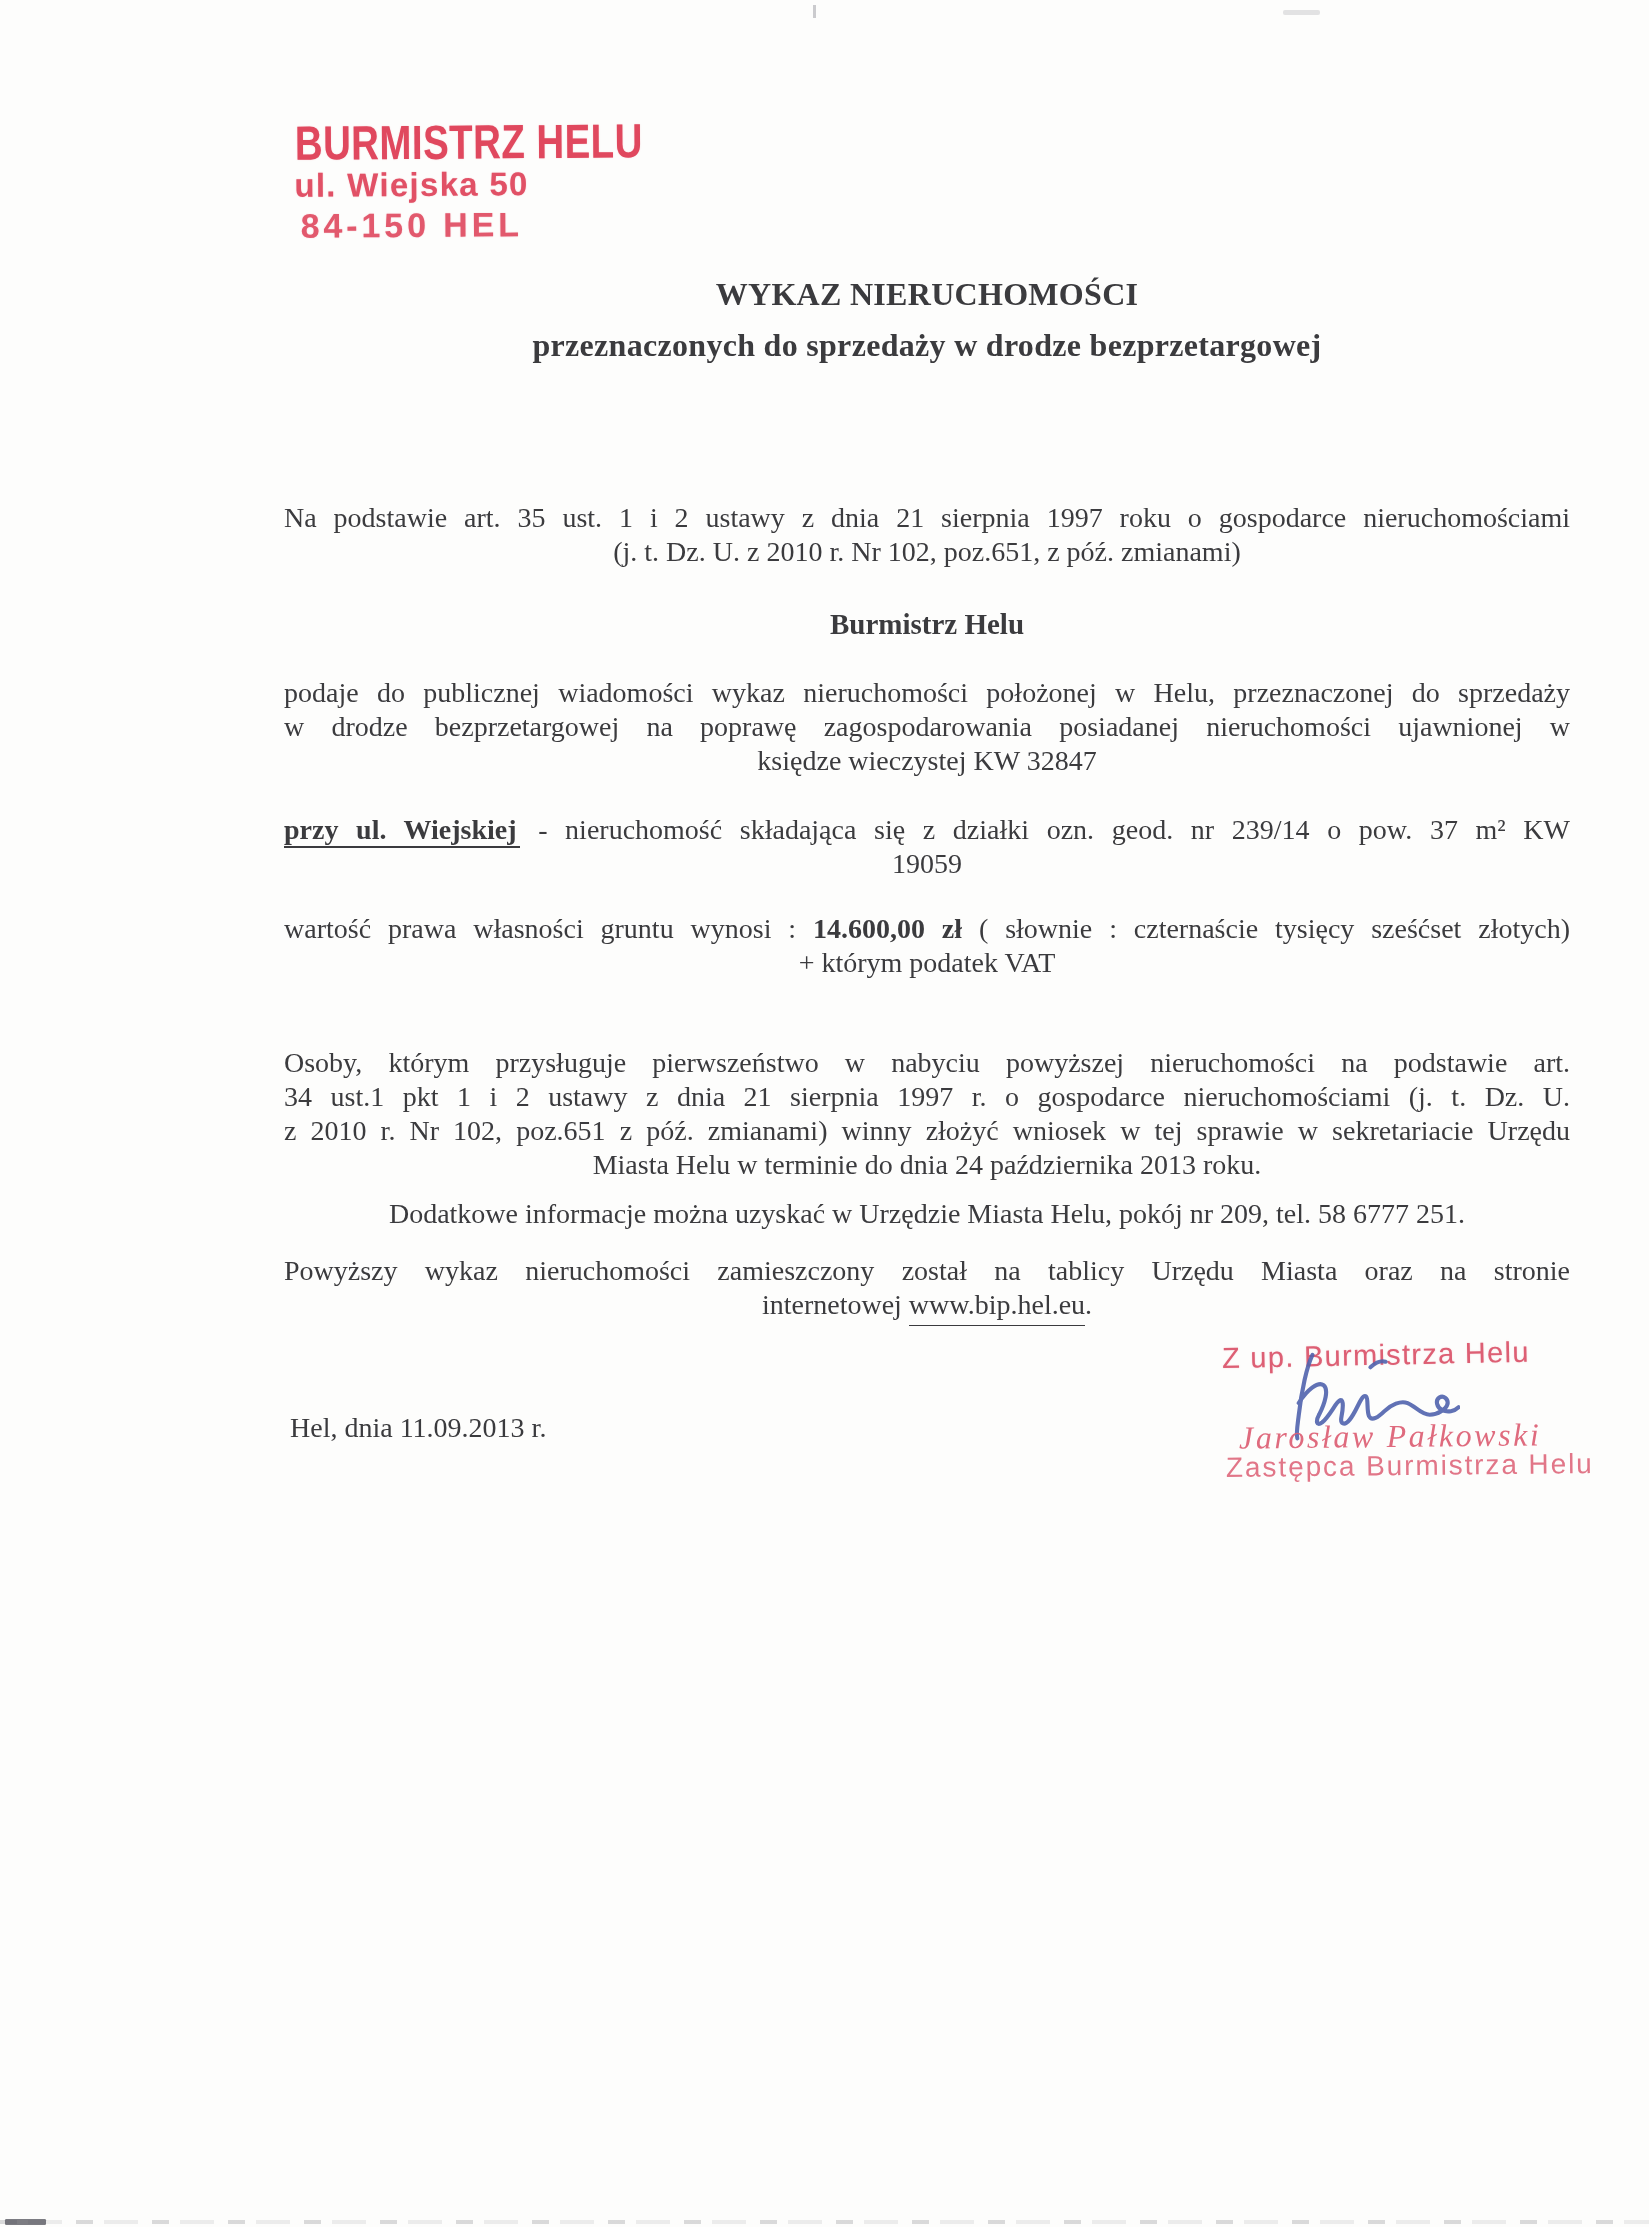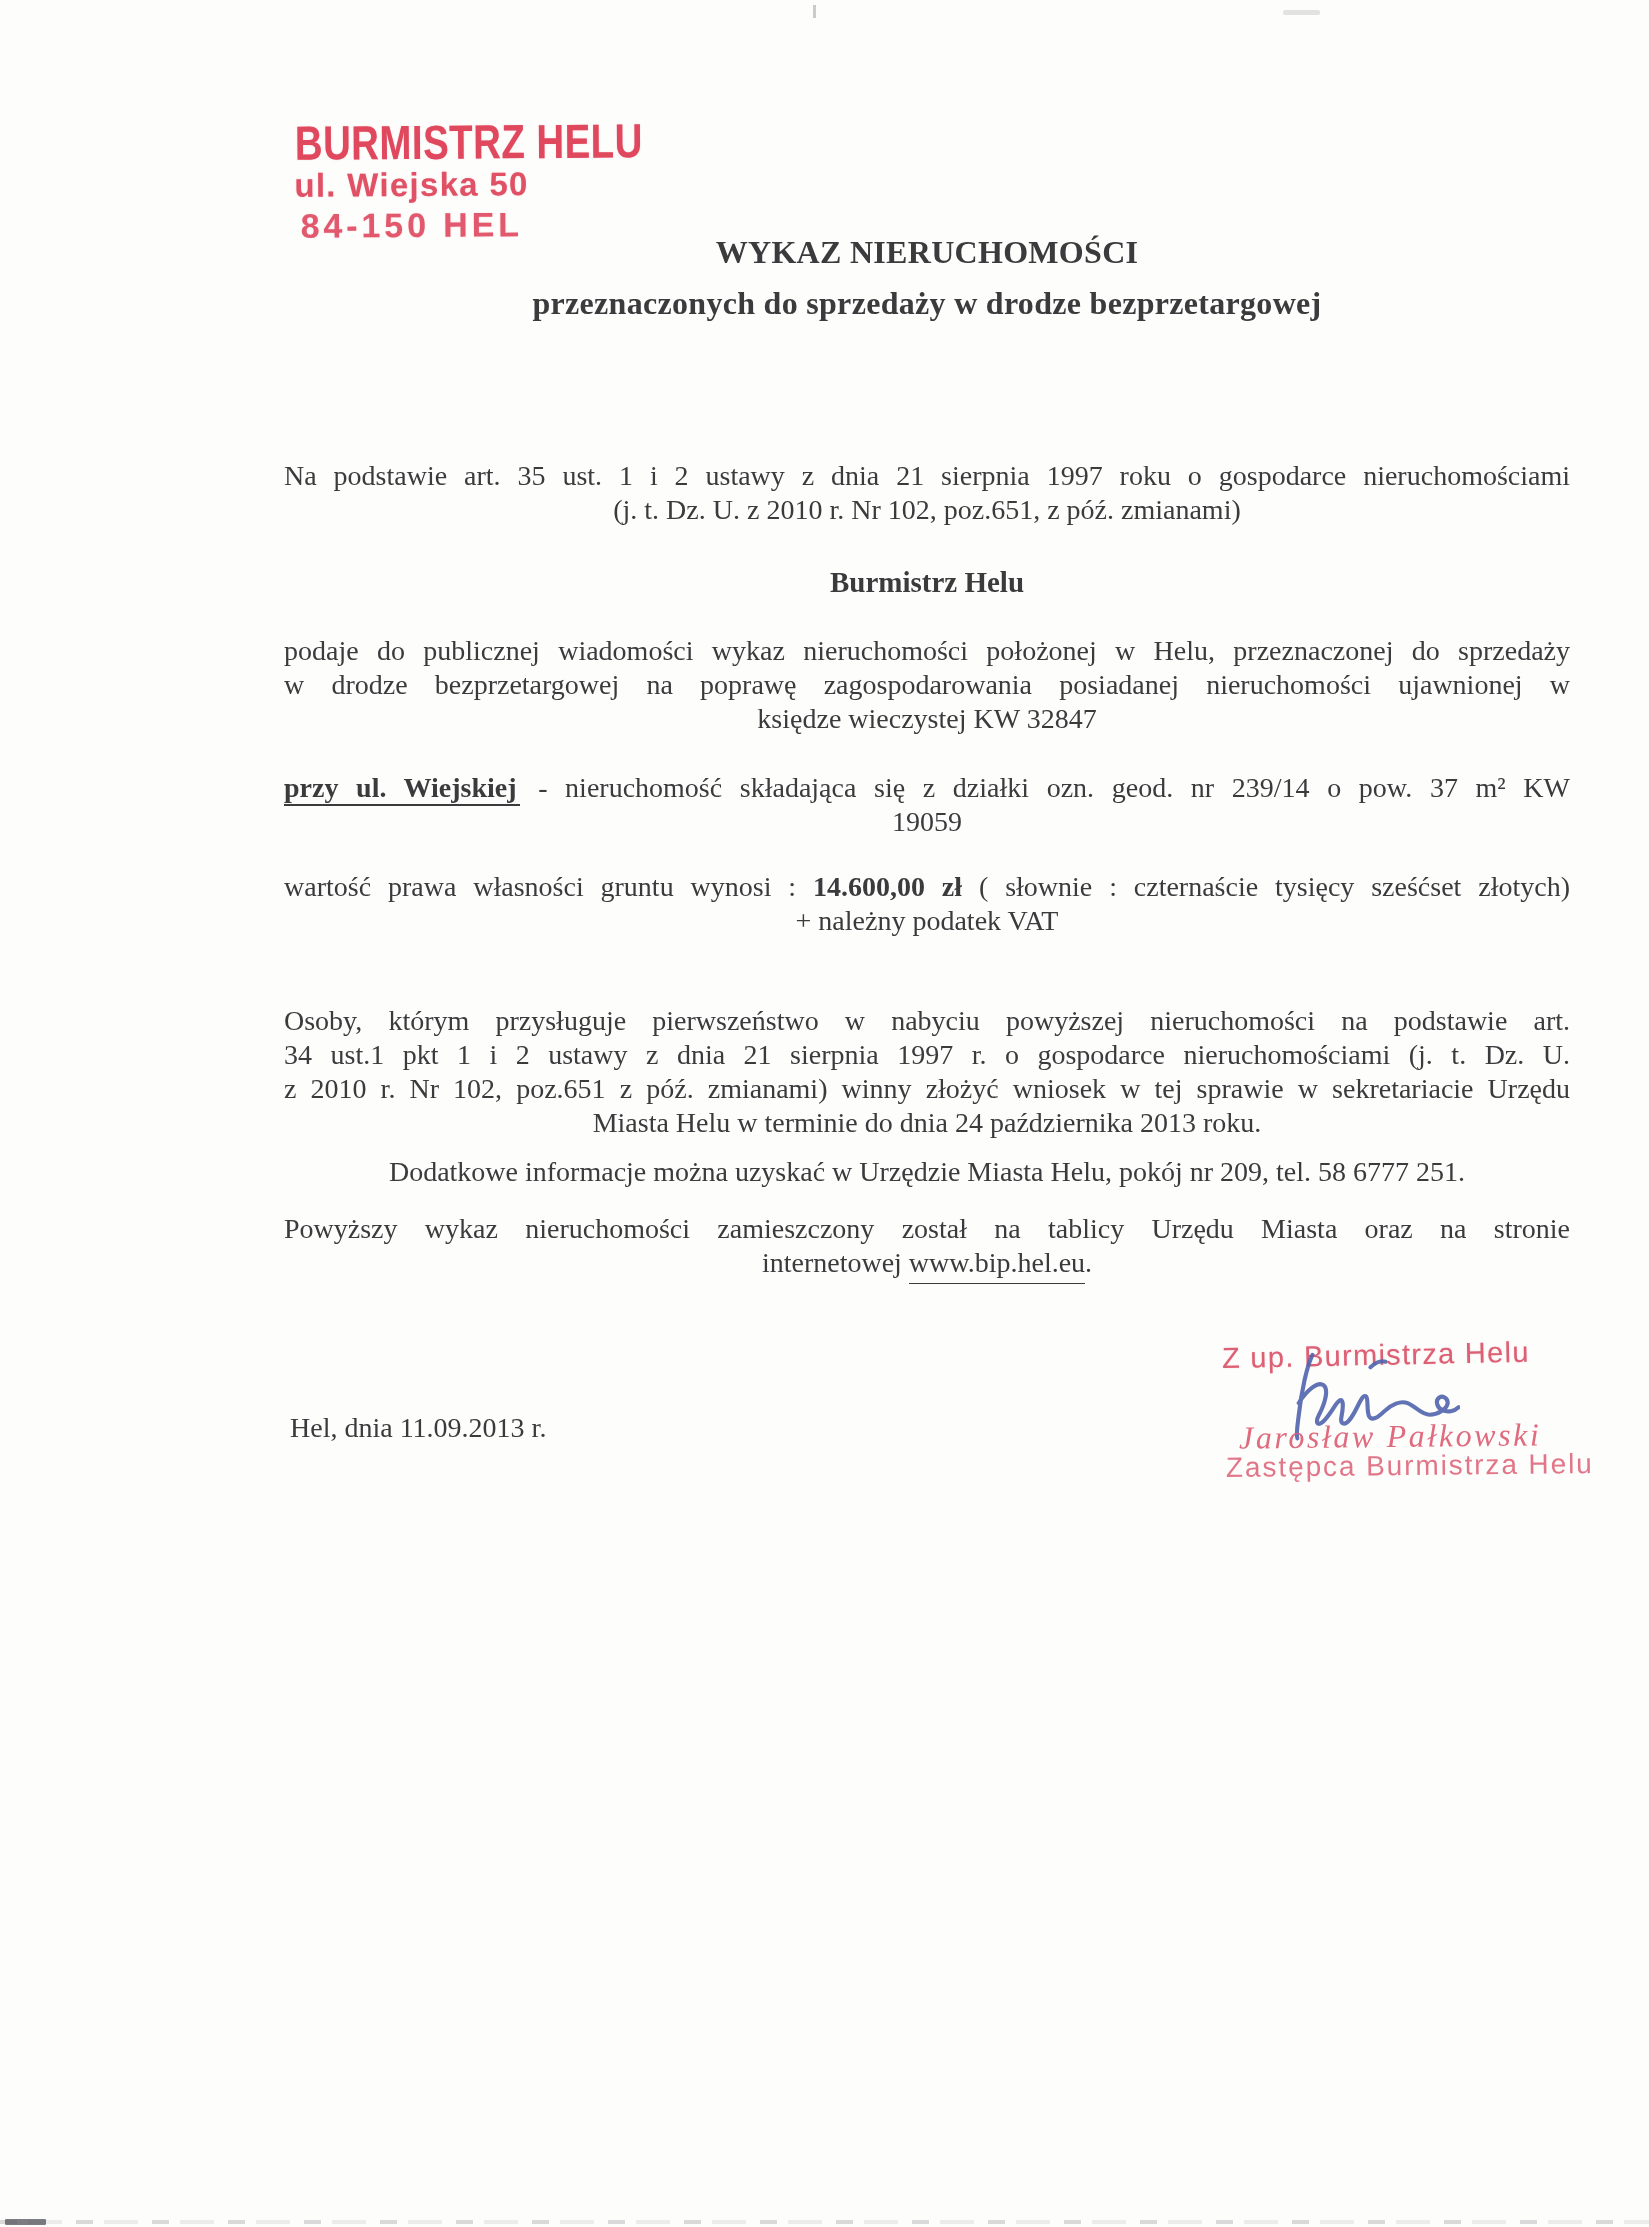--- a/index.html
+++ b/index.html
@@ -25,21 +25,21 @@
     text-shadow:0 0 1.3px rgba(224,72,94,.35);
   }
   .sender-stamp .s1{
     font-weight:700;font-size:48px;line-height:45px;letter-spacing:0.6px;
     transform:scaleX(.80);transform-origin:center;white-space:nowrap;
   }
   .sender-stamp .s2{font-weight:700;font-size:33px;line-height:40px;letter-spacing:1.3px;opacity:.95;}
   .sender-stamp .s3{font-weight:700;font-size:34px;line-height:40px;letter-spacing:3.9px;opacity:.9;}
   
   .content{position:absolute;left:284px;top:0;width:1286px;font-size:28px;line-height:34px;}
-  .blk{position:absolute;left:0;width:100%;}
+  .blk{position:absolute;left:0;width:100%;margin-top:42px;}
   .title-line{text-align:center;font-weight:700;font-size:32px;line-height:51px;letter-spacing:0.3px;}
   .center-bold{text-align:center;font-weight:700;font-size:29px;}
   .jline{text-align:justify;text-align-last:justify;}
   .lline{text-align:center;}
   .loc{font-weight:700;border-bottom:2.6px solid currentColor;padding-bottom:1.3px;padding-right:3.9px;}
   .amount{font-weight:700;}
   .url{border-bottom:1.9px solid currentColor;padding-bottom:5px;}
   
   .approval{position:absolute;left:1222px;top:1339px;width:296px;color:var(--stamp-red-soft);}
   .approval .auth{
@@ -107,21 +107,21 @@
         <span class="loc">przy ul. Wiejskiej</span>
         <span>- nieruchomość składająca się z działki ozn. geod. nr 239/14 o pow. 37 m² KW</span>
       </div>
       <div class="lline">19059</div>
     </div>
 
     <div class="blk" style="top:870px">
       <div class="jline">
         <span>wartość prawa własności gruntu wynosi : </span><span class="amount">14.600,00 zł</span><span> ( słownie : czternaście tysięcy sześćset złotych)</span>
       </div>
-      <div class="lline">+ należny podatek VAT</div>
+      <div class="lline">+ którym podatek VAT</div>
     </div>
 
     <div class="blk" style="top:1004px">
       <div class="jline">Osoby, którym przysługuje pierwszeństwo w nabyciu powyższej nieruchomości na podstawie art.</div>
       <div class="jline">34 ust.1 pkt 1 i 2 ustawy z dnia 21 sierpnia 1997 r. o gospodarce nieruchomościami (j. t. Dz. U.</div>
       <div class="jline">z 2010 r. Nr 102, poz.651 z póź. zmianami) winny złożyć wniosek w tej sprawie w sekretariacie Urzędu</div>
       <div class="lline">Miasta Helu w terminie do dnia 24 października 2013 roku.</div>
     </div>
 
     <div class="blk lline" style="top:1155px">Dodatkowe informacje można uzyskać w Urzędzie Miasta Helu, pokój nr 209, tel. 58 6777 251.</div>

